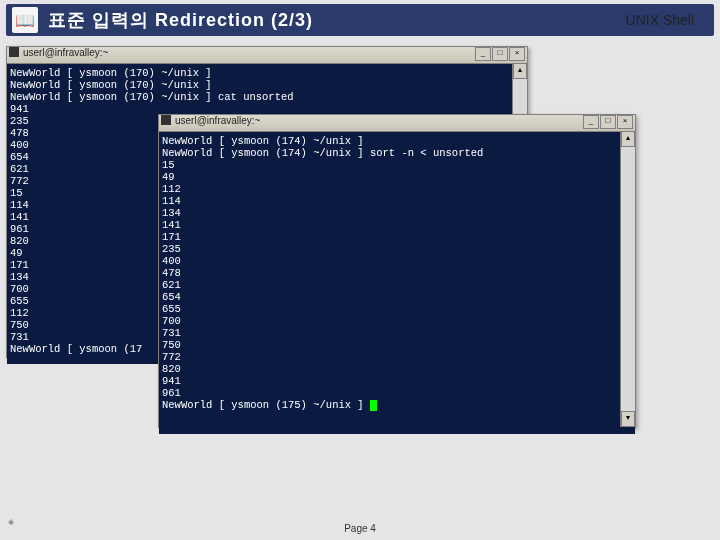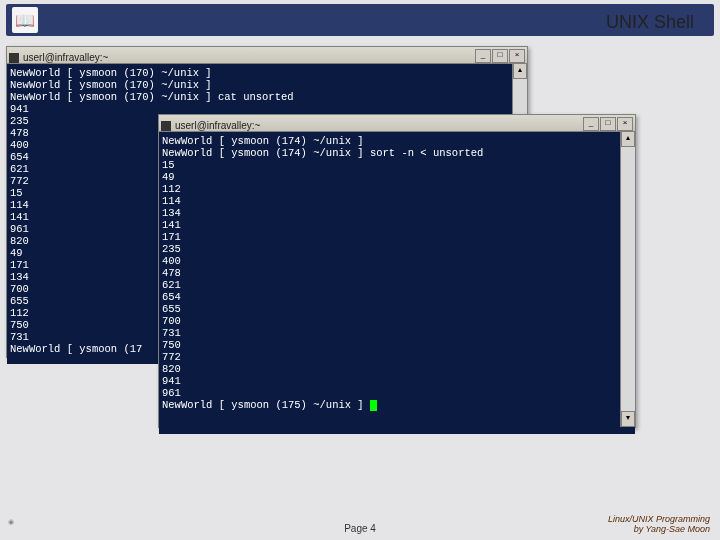--- a/index.html
+++ b/index.html
@@ -37,35 +37,35 @@
   .slide-title {
     color: #fff;
     font-size: 18px;
     font-weight: bold;
     letter-spacing: 1px;
   }
   .header-right {
     position: absolute;
     top: 12px;
     right: 26px;
-    font-size: 18px;
+    font-size: 14px;
     color: #222;
   }
   .term-window {
     position: absolute;
     background: #ece9d8;
     border: 1px solid #808080;
     box-shadow: 2px 2px 4px rgba(0,0,0,0.3);
   }
   .term-titlebar {
     height: 16px;
     background: linear-gradient(#dcdad0,#c8c5b8);
     border-bottom: 1px solid #808080;
     display: flex;
-    align-items: flex-end;
+    align-items: flex-start;
     padding: 0 2px;
     font-size: 10px;
     font-family: Tahoma, sans-serif;
   }
   .term-titlebar .t-icon {
     width: 10px; height:10px; background:#333; margin-right:4px;
   }
   .term-titlebar .t-text { color:#222; }
   .term-buttons {
     margin-left: auto;
@@ -151,20 +151,21 @@
     color: #5a2a00;
     text-align: right;
     line-height: 10px;
   }
 </style>
 </head>
 <body>
 
 <div class="title-bar">
   <div class="title-icon">📖</div>
+  <div class="slide-title">표준 입력의 Redirection (2/3)</div>
 </div>
 <div class="header-right">UNIX Shell</div>
 
 <div class="term-window" style="left:6px; top:46px; width:520px; height:310px;">
   <div class="term-titlebar">
     <div class="t-icon"></div>
     <div class="t-text">userl@infravalley:~</div>
     <div class="term-buttons">
       <div class="t-btn">_</div>
       <div class="t-btn">□</div>
@@ -238,17 +239,13 @@
   <div class="term-scrollbar">
     <div class="sb-btn">▴</div>
     <div class="sb-track"></div>
     <div class="sb-btn">▾</div>
   </div>
 </div>
 
 <div class="footer">
   <div class="footer-logo">◉</div>
   <div class="footer-page">Page 4</div>
-  <div class="footer-credit">
-    <div>Linux/UNIX Programming</div>
-    <div>by Yang-Sae Moon</div>
-  </div>
 </div>
 
 </body></html>

